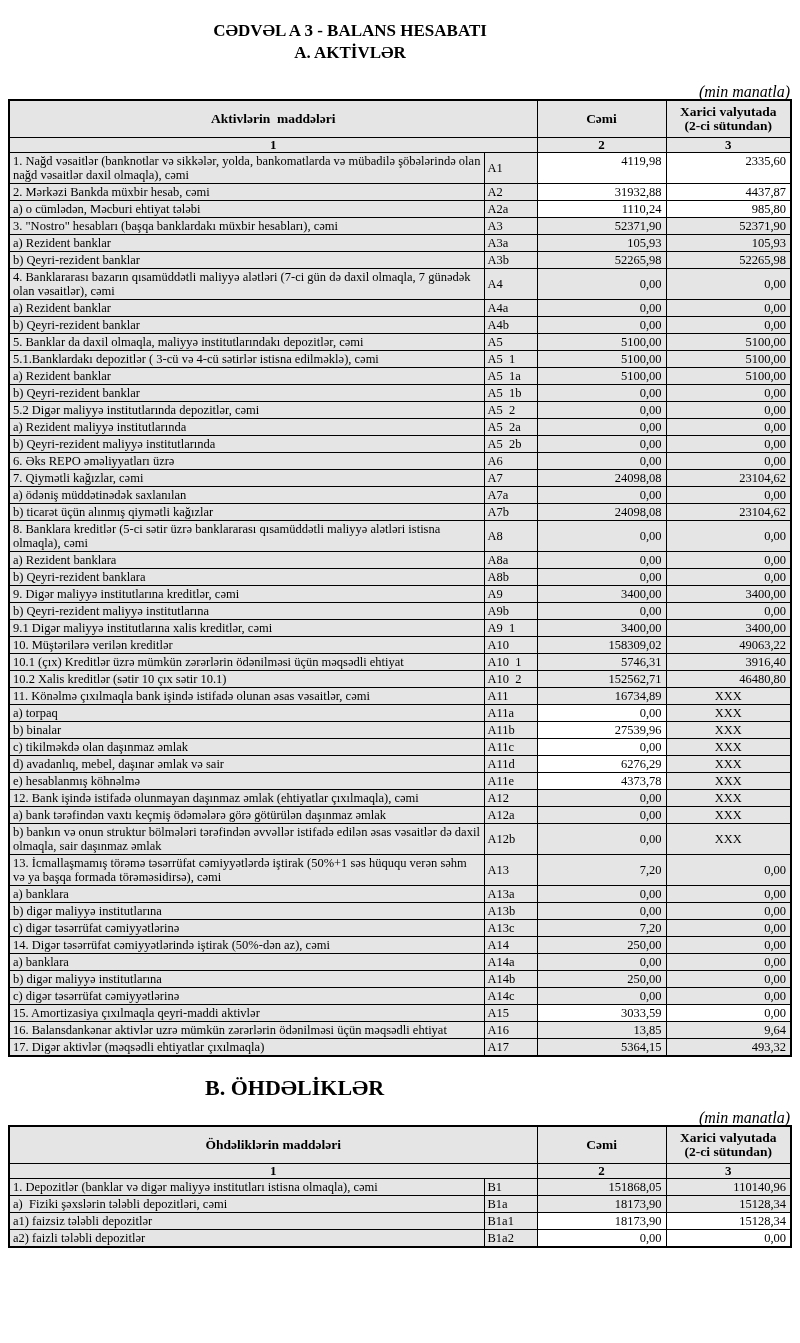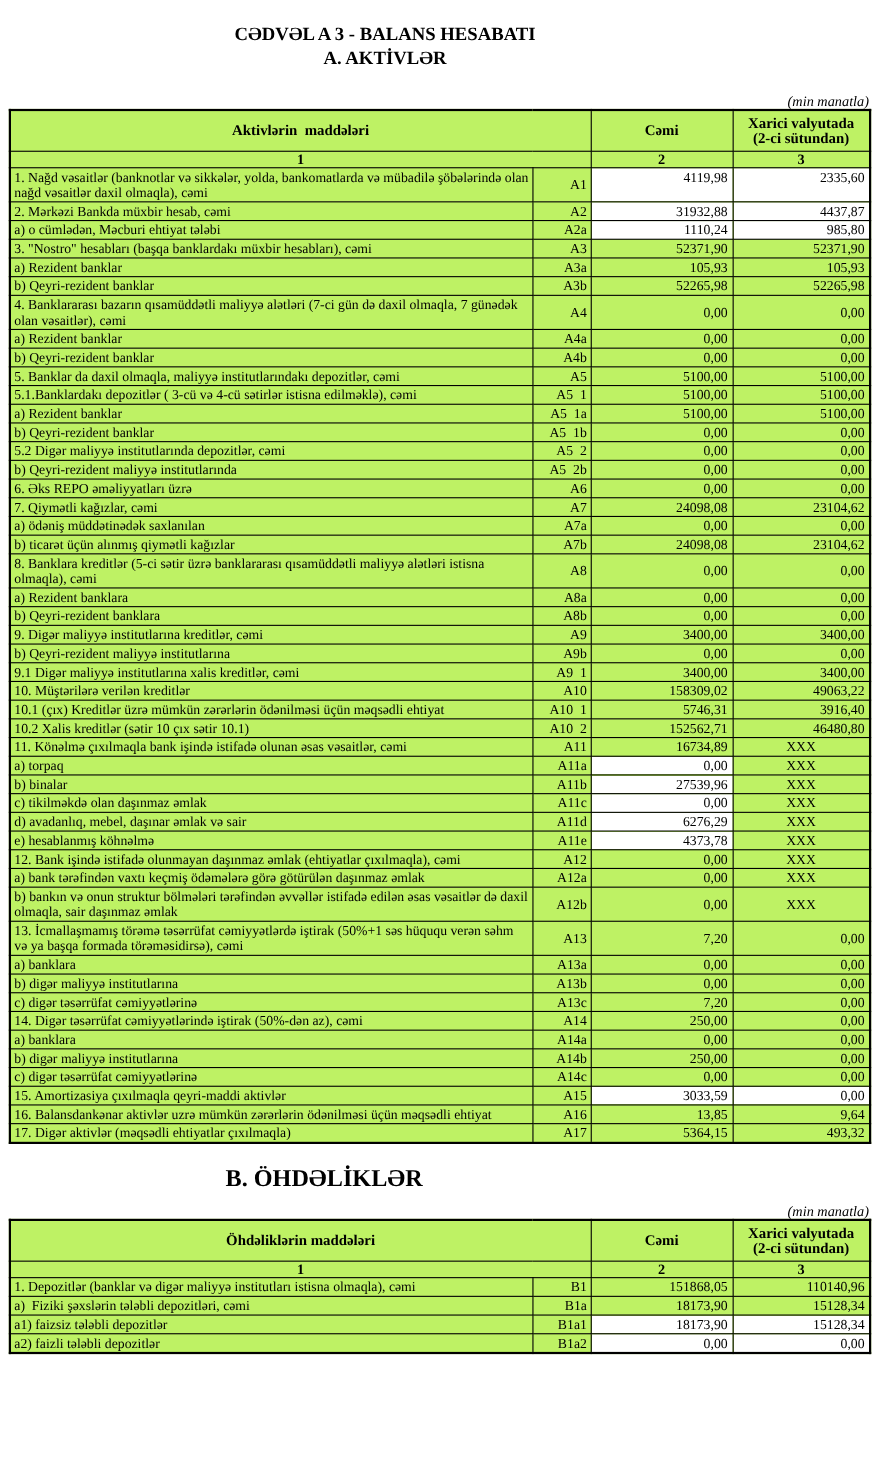--- a/index.html
+++ b/index.html
@@ -1,39 +1,39 @@
 <!DOCTYPE html>
 <html><head>
 <meta charset="utf-8">
 <style>
   html,body{margin:0;padding:0;background:#fff;}
   body{width:800px;height:1343px;overflow:hidden;font-family:"Liberation Serif",serif;color:#000;}
   .page{position:relative;width:700px;height:1343px;}
 
   .title{padding-top:20px;text-align:center;font-weight:bold;font-size:17px;line-height:22px;}
 
-  .unit{width:782px;margin:21px 0 1px 8px;text-align:right;font-style:italic;font-size:13px;line-height:13px;}
+  .unit{width:782px;margin:21px 0 1px 8px;text-align:right;font-style:italic;font-size:16px;line-height:13px;}
   .unit-b{margin-top:12px;}
 
   table.tbl{border-collapse:collapse;table-layout:fixed;width:782px;margin-left:8px;
-            background:#bef264;border:2px solid #000;}
+            background:#e5e5e5;border:2px solid #000;}
   .tbl col.c-label{width:475px;}
   .tbl col.c-code{width:53px;}
   .tbl col.c-total{width:129px;}
   .tbl col.c-fx{width:125px;}
 
   .tbl th,.tbl td{border:1px solid #000;font-size:12.5px;line-height:14px;
                   padding:1px 3px;overflow:hidden;vertical-align:middle;}
 
   .tbl th{font-weight:bold;text-align:center;}
   th.hmain{height:34px;font-size:13.5px;white-space:pre-wrap;}
   th.hnum{height:14px;padding:0;font-size:13px;}
 
   td.lbl{text-align:left;white-space:pre-wrap;padding-right:2px;}
-  td.code{text-align:right;white-space:pre;}
+  td.code{text-align:left;white-space:pre;}
   td.val{text-align:right;padding-right:4px;}
   td.white{background:#FFFFFF;}
   td.xxx{text-align:center;padding-right:3px;}
   .b{font-weight:bold;}
   td.vtop{vertical-align:top;}
 
   .ind0{padding-left:4px;}
   .ind1{padding-left:38px;}
   .ind2{padding-left:50px;}
 
@@ -150,20 +150,26 @@
           <td class="val">0,00</td>
           <td class="val">0,00</td>
         </tr>
         <tr>
           <td class="lbl ind0">5.2 Digər maliyyə institutlarında depozitlər, cəmi</td>
           <td class="code">A5  2</td>
           <td class="val">0,00</td>
           <td class="val">0,00</td>
         </tr>
         <tr>
+          <td class="lbl ind1">a) Rezident maliyyə institutlarında</td>
+          <td class="code">A5  2a</td>
+          <td class="val">0,00</td>
+          <td class="val">0,00</td>
+        </tr>
+        <tr>
           <td class="lbl ind1">b) Qeyri-rezident maliyyə institutlarında</td>
           <td class="code">A5  2b</td>
           <td class="val">0,00</td>
           <td class="val">0,00</td>
         </tr>
         <tr>
           <td class="lbl ind0">6. Əks REPO əməliyyatları üzrə</td>
           <td class="code">A6</td>
           <td class="val">0,00</td>
           <td class="val">0,00</td>

